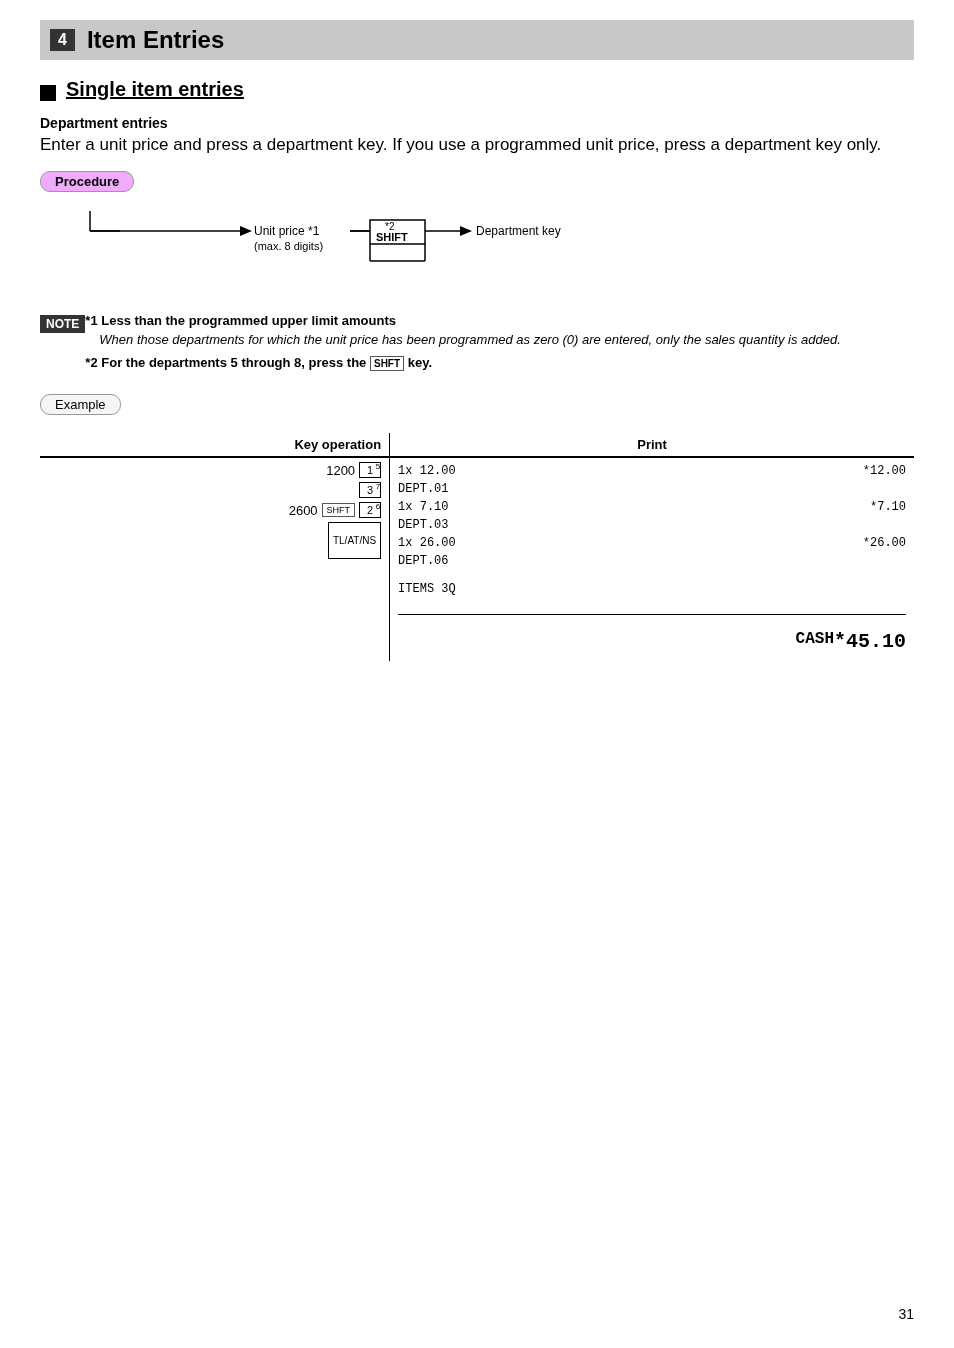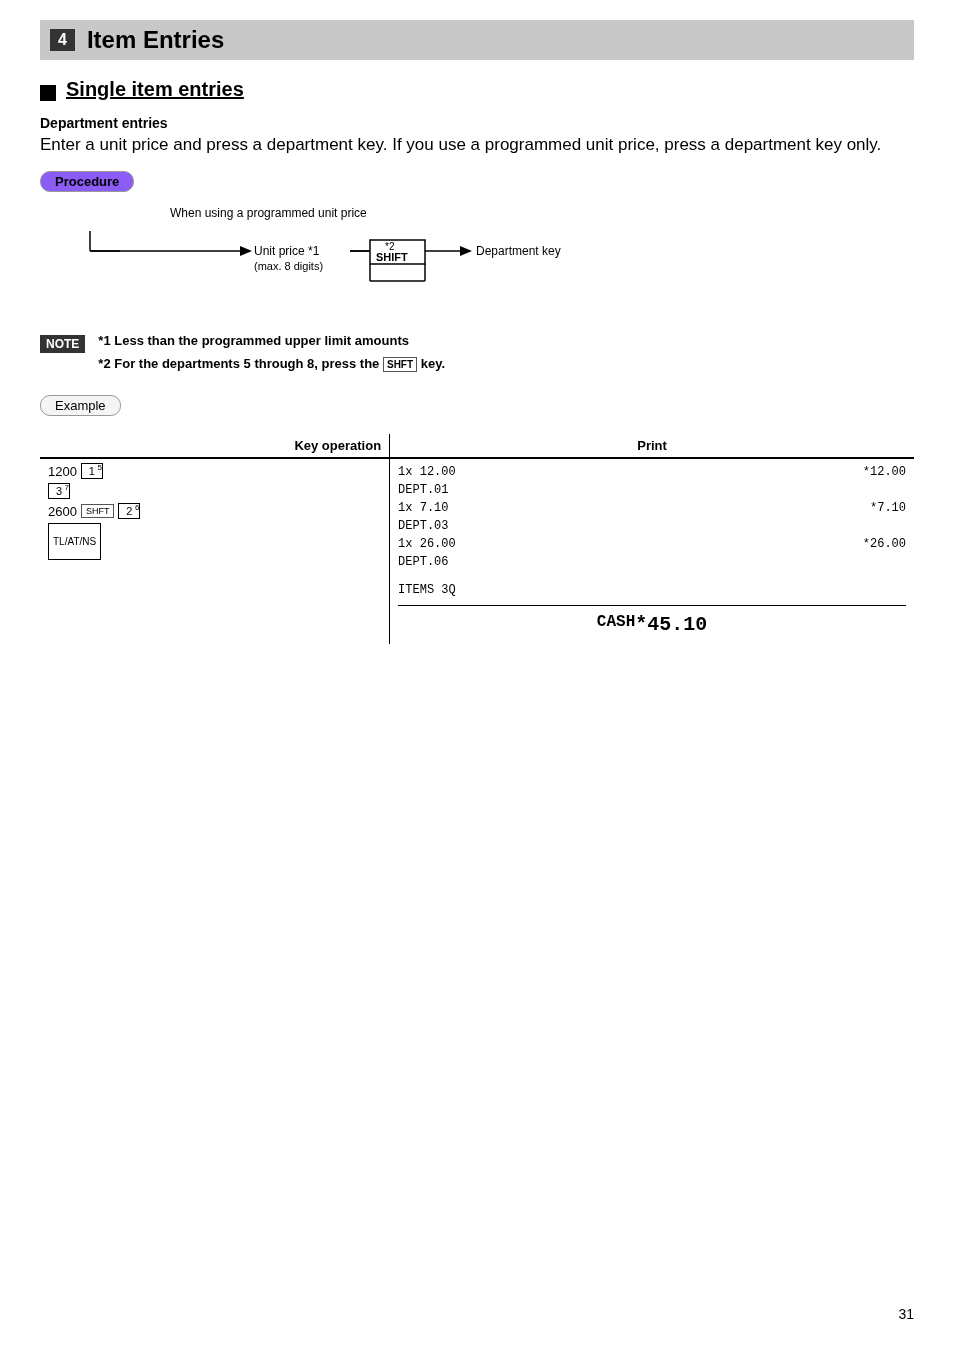--- a/index.html
+++ b/index.html
@@ -64,27 +64,27 @@
 
     
     .procedure-box {
       border: 1.5px solid #999;
       border-radius: 10px;
       display: inline-block;
       padding: 2px 14px;
       font-weight: bold;
       font-size: 13px;
       margin-bottom: 14px;
-      background: #8b5cf6;
+      background: #f0abfc;
     }
 
     
     .note-section {
       display: flex;
-      gap: 13px;
+      gap: 0;
       margin-bottom: 20px;
       margin-top: 10px;
     }
     .note-badge {
       background: #333;
       color: #fff;
       font-weight: bold;
       font-size: 12px;
       padding: 2px 6px;
       height: fit-content;
@@ -147,20 +147,21 @@
     .col-print {
       width: 60%;
       border-left: 1.5px solid #000;
       padding-left: 20px;
     }
 
     
     .key-item {
       display: flex;
       align-items: center;
+      justify-content: flex-end;
       gap: 4px;
       margin-bottom: 4px;
     }
     .key-box {
       border: 1px solid #000;
       font-size: 11px;
       padding: 1px 5px;
       display: inline-flex;
       align-items: center;
       justify-content: center;
@@ -184,24 +185,24 @@
       font-family: 'Courier New', Courier, monospace;
       font-size: 12px;
       line-height: 1.5;
     }
     .print-area .print-row {
       display: flex;
       justify-content: space-between;
     }
     .print-total-row {
       display: flex;
-      justify-content: center;
+      justify-content: flex-end;
       border-top: 1px solid #000;
-      margin-top: 6px;
-      padding-top: 4px;
+      margin-top: 16px;
+      padding-top: 12px;
       font-weight: bold;
       font-size: 16px;
     }
 
     
     .page-number {
       position: absolute;
       bottom: 30px;
       right: 40px;
       font-size: 14px;
@@ -234,21 +235,20 @@
 <div>
   <div class="dept-title">Department entries</div>
   <div class="dept-desc">Enter a unit price and press a department key. If you use a programmed unit price, press a department key only.</div>
 </div>
 
 
 <div class="procedure-box">Procedure</div>
 
 
 <div class="flow-svg-container">
-  <div style="font-size:12px; margin-bottom:6px; margin-left:110px;">When using a programmed unit price</div>
   <svg width="600" height="80">
 
     <line x1="30" y1="25" x2="180" y2="25" stroke="#000" stroke-width="1.5"></line>
 
     <polygon points="180,20 192,25 180,30" fill="#000"></polygon>
     <text x="194" y="29" font-size="12" font-family="Arial">Unit price *1</text>
     <text x="194" y="44" font-size="11" font-family="Arial">(max. 8 digits)</text>
 
     <line x1="30" y1="5" x2="30" y2="25" stroke="#000" stroke-width="1.5"></line>
 
@@ -272,20 +272,21 @@
     <line x1="310" y1="38" x2="310" y2="55" stroke="#000" stroke-width="1.5"></line>
     <line x1="365" y1="38" x2="365" y2="55" stroke="#000" stroke-width="1.5"></line>
   </svg>
 </div>
 
 
 <div class="note-section">
   <span class="note-badge">NOTE</span>
   <div class="note-content">
     <p><span>*1 Less than the programmed upper limit amounts</span></p>
+    <em>When those departments for which the unit price has been programmed as zero (0) are entered, only the sales quantity is added.</em>
     <p style="margin-top:8px;">
       <span>*2 For the departments 5 through 8, press the</span>
       <span class="shift-key">SHFT</span>
       <span>key.</span>
     </p>
   </div>
 </div>
 
 
 <div class="example-box">Example</div>

